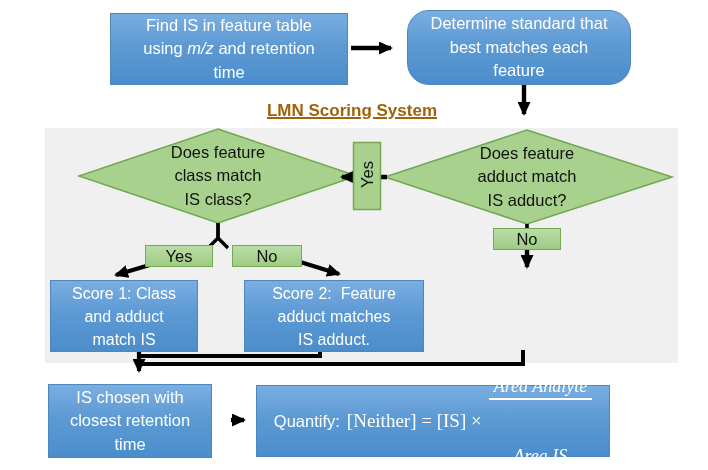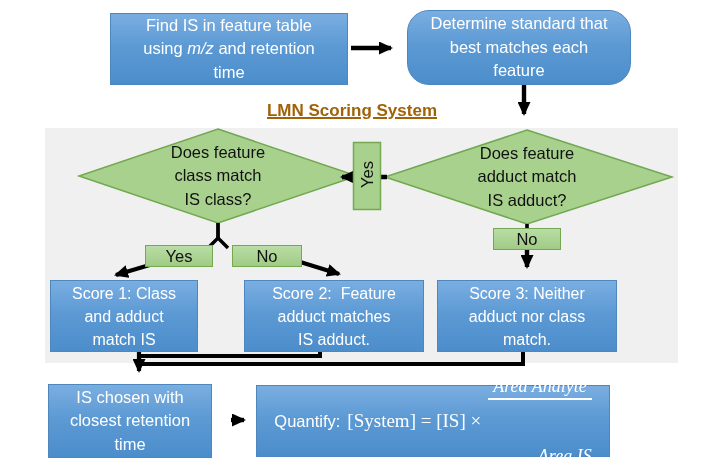--- a/index.html
+++ b/index.html
@@ -21,21 +21,21 @@
   .dtext{position:absolute;z-index:3;display:flex;align-items:center;justify-content:center;
          text-align:center;white-space:pre-line;font-size:16.5px;line-height:23.5px;color:#111;}
   .title{position:absolute;left:202px;top:101px;width:300px;z-index:3;text-align:center;
          font-weight:bold;font-size:17px;color:#a16207;
          text-decoration:underline;text-decoration-thickness:2px;}
   .yesmid{position:absolute;left:345px;top:165px;width:44px;z-index:4;
           transform:rotate(-90deg);font-size:16.5px;color:#111;text-align:center;}
   .quantify-content{display:flex;align-items:center;gap:7px;}
   .qlabel{font-size:16.5px;}
   .qformula{font-family:"Liberation Serif",serif;font-size:19px;}
-  .frac{display:inline-flex;flex-direction:column;align-items:flex-end;
+  .frac{display:inline-flex;flex-direction:column;align-items:center;
         font-family:"Liberation Serif",serif;font-style:italic;font-size:18px;line-height:22px;}
   .frac .num{padding:0 5px 1px;border-bottom:2px solid #ffffff;}
   .frac .den{padding-top:1px;margin-top:44px;}
 </style>
 </head>
 <body>
 
 <div class="canvas">
 
   <div class="panel"></div>
@@ -108,36 +108,31 @@
   <div class="bluebox" style="left:50px;top:280px;width:148px;height:72px;">
     <div class="btxt" style="font-size:16px;line-height:23px;">Score 1: Class
 and adduct
 match IS</div>
   </div>
   <div class="bluebox" style="left:244px;top:280px;width:180px;height:72px;">
     <div class="btxt" style="font-size:16px;line-height:23px;">Score 2: &nbsp;Feature
 adduct matches
 IS adduct.</div>
   </div>
-  <div class="bluebox" style="left:437px;top:280px;width:180px;height:72px;">
-    <div class="btxt" style="font-size:16px;line-height:23px;">Score 3: Neither
-adduct nor class
-match.</div>
-  </div>
 
   <div class="bluebox" style="left:48px;top:384px;width:164px;height:74px;">
     <div class="btxt">IS chosen with
 closest retention
 time</div>
   </div>
 
   <div class="bluebox" style="left:256px;top:385px;width:354px;height:72px;">
     <div class="quantify-content">
       <span class="qlabel">Quantify:</span>
-      <span class="qformula">[System] = [IS] ×</span>
+      <span class="qformula">[Neither] = [IS] ×</span>
       <span class="frac">
         <span class="num">Area Analyte</span>
         <span class="den">Area IS</span>
       </span>
     </div>
   </div>
 
 </div>
 
 </body></html>

